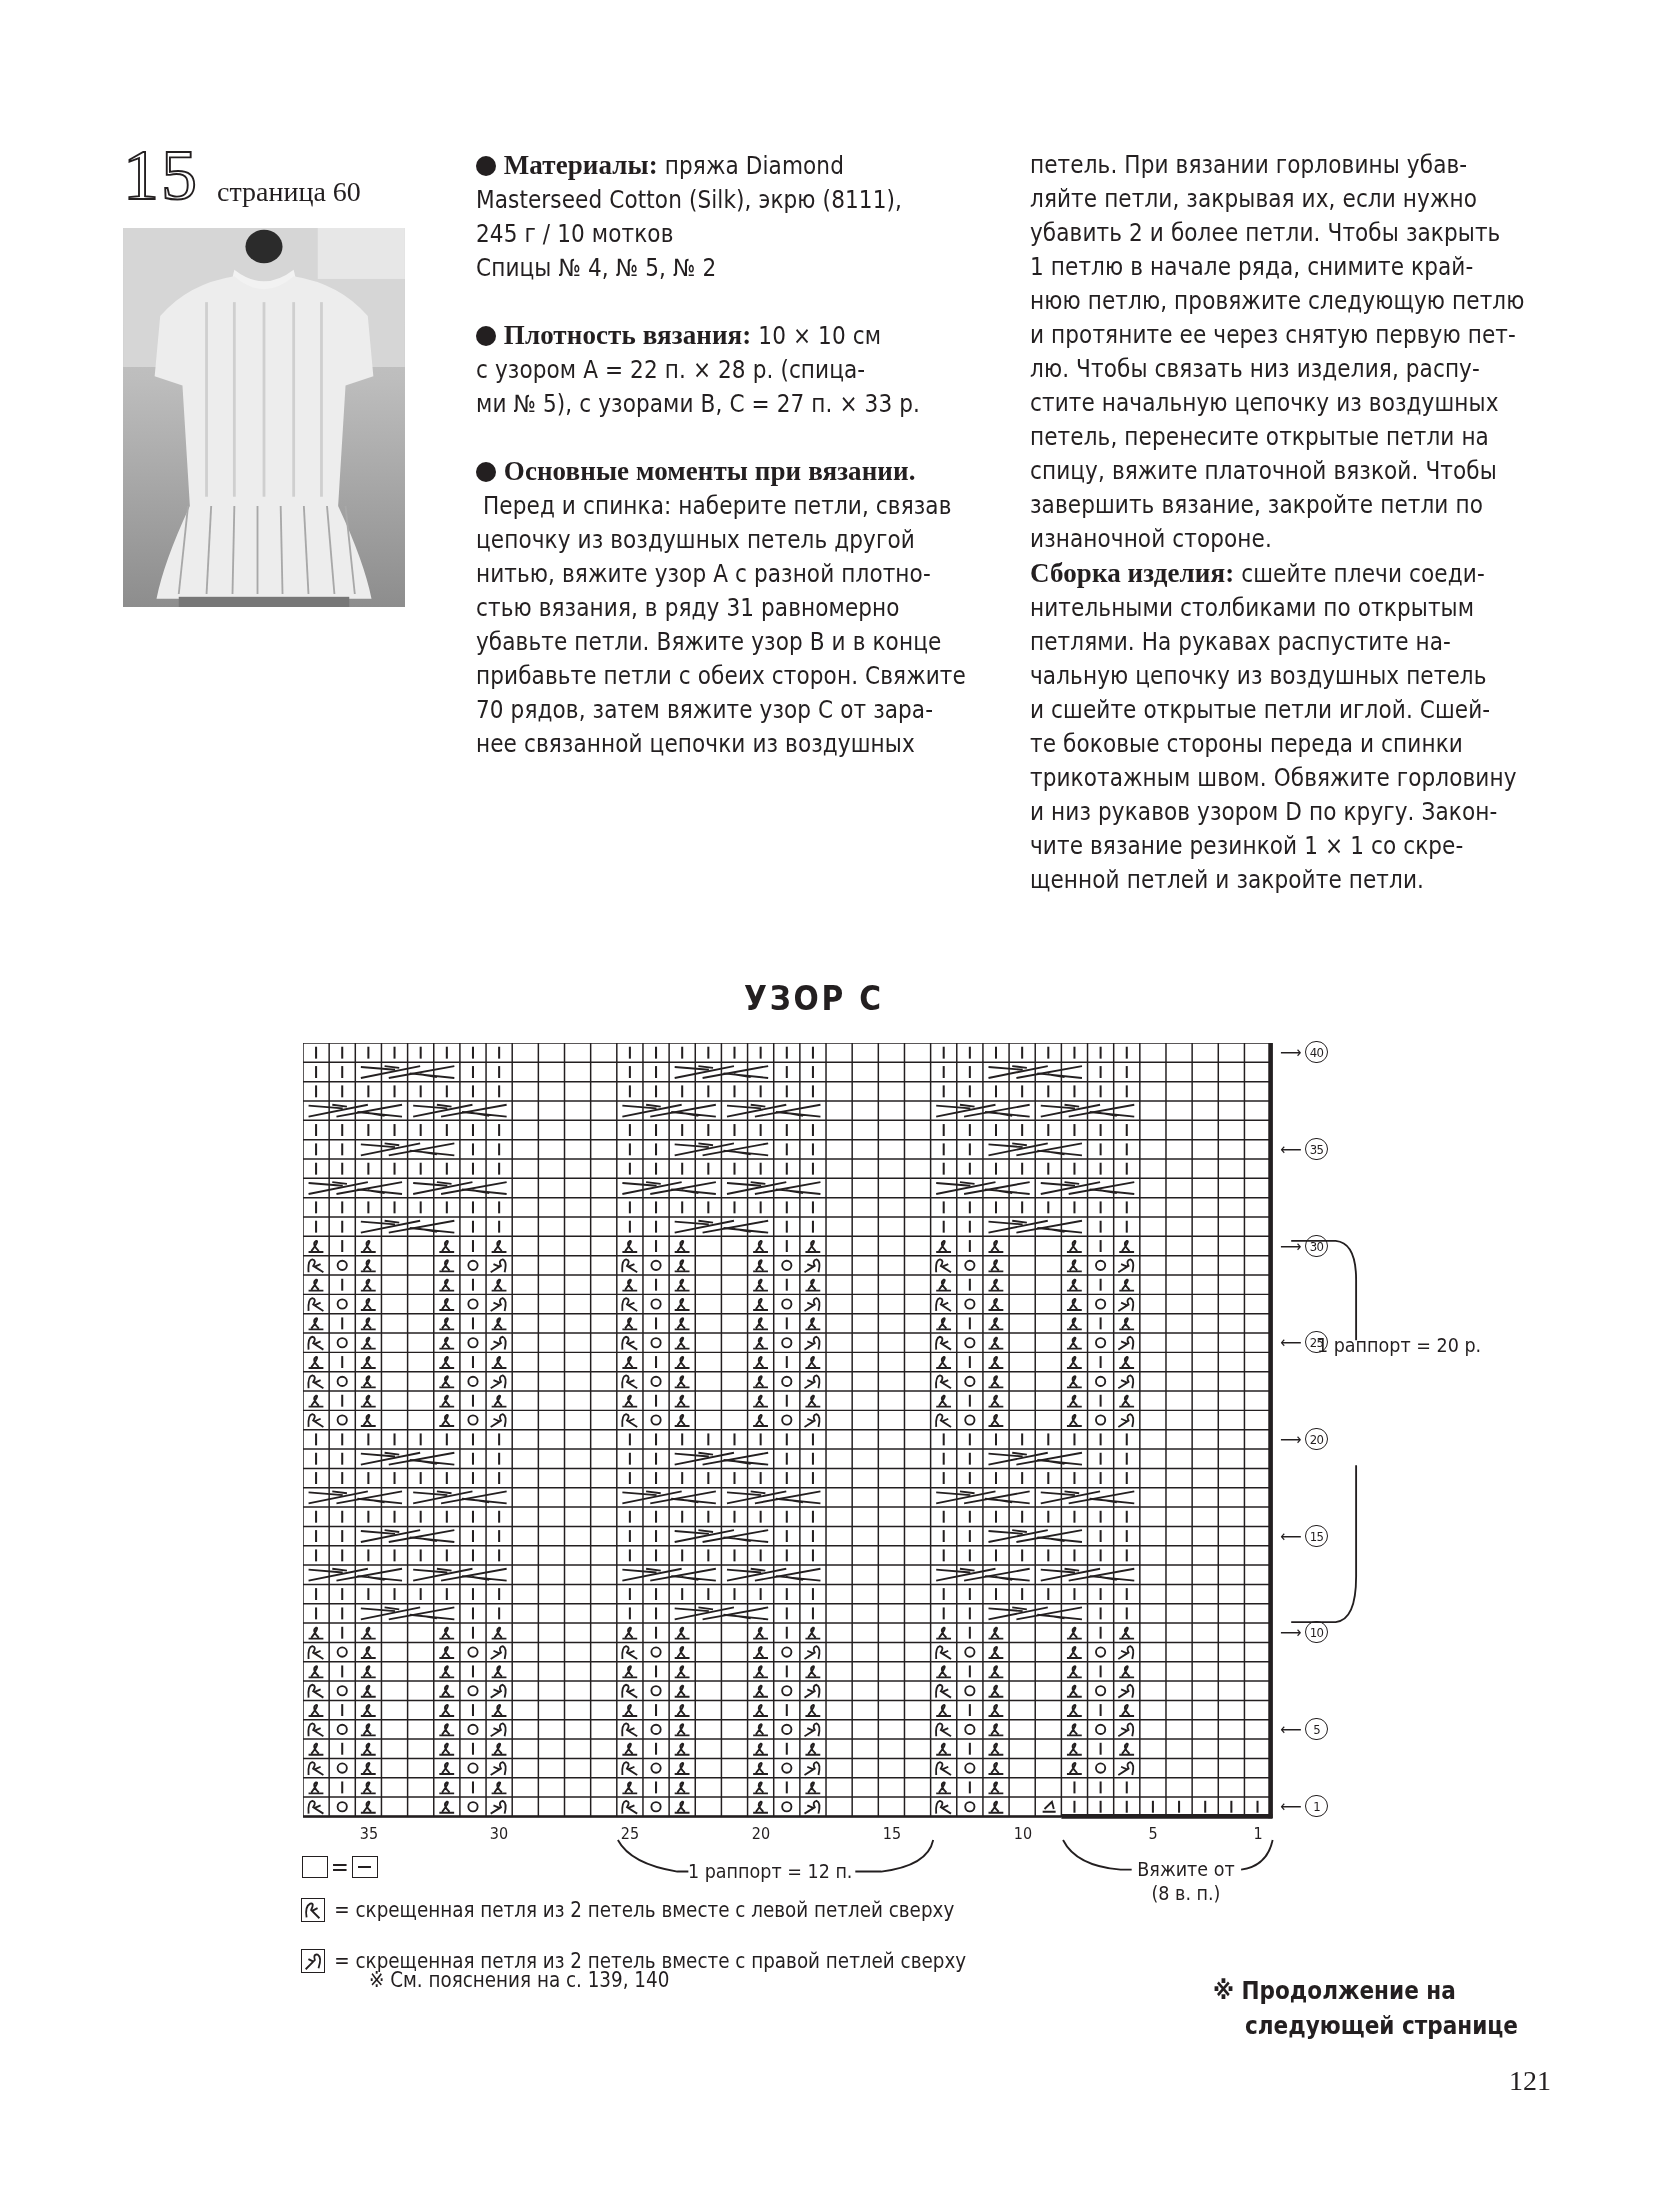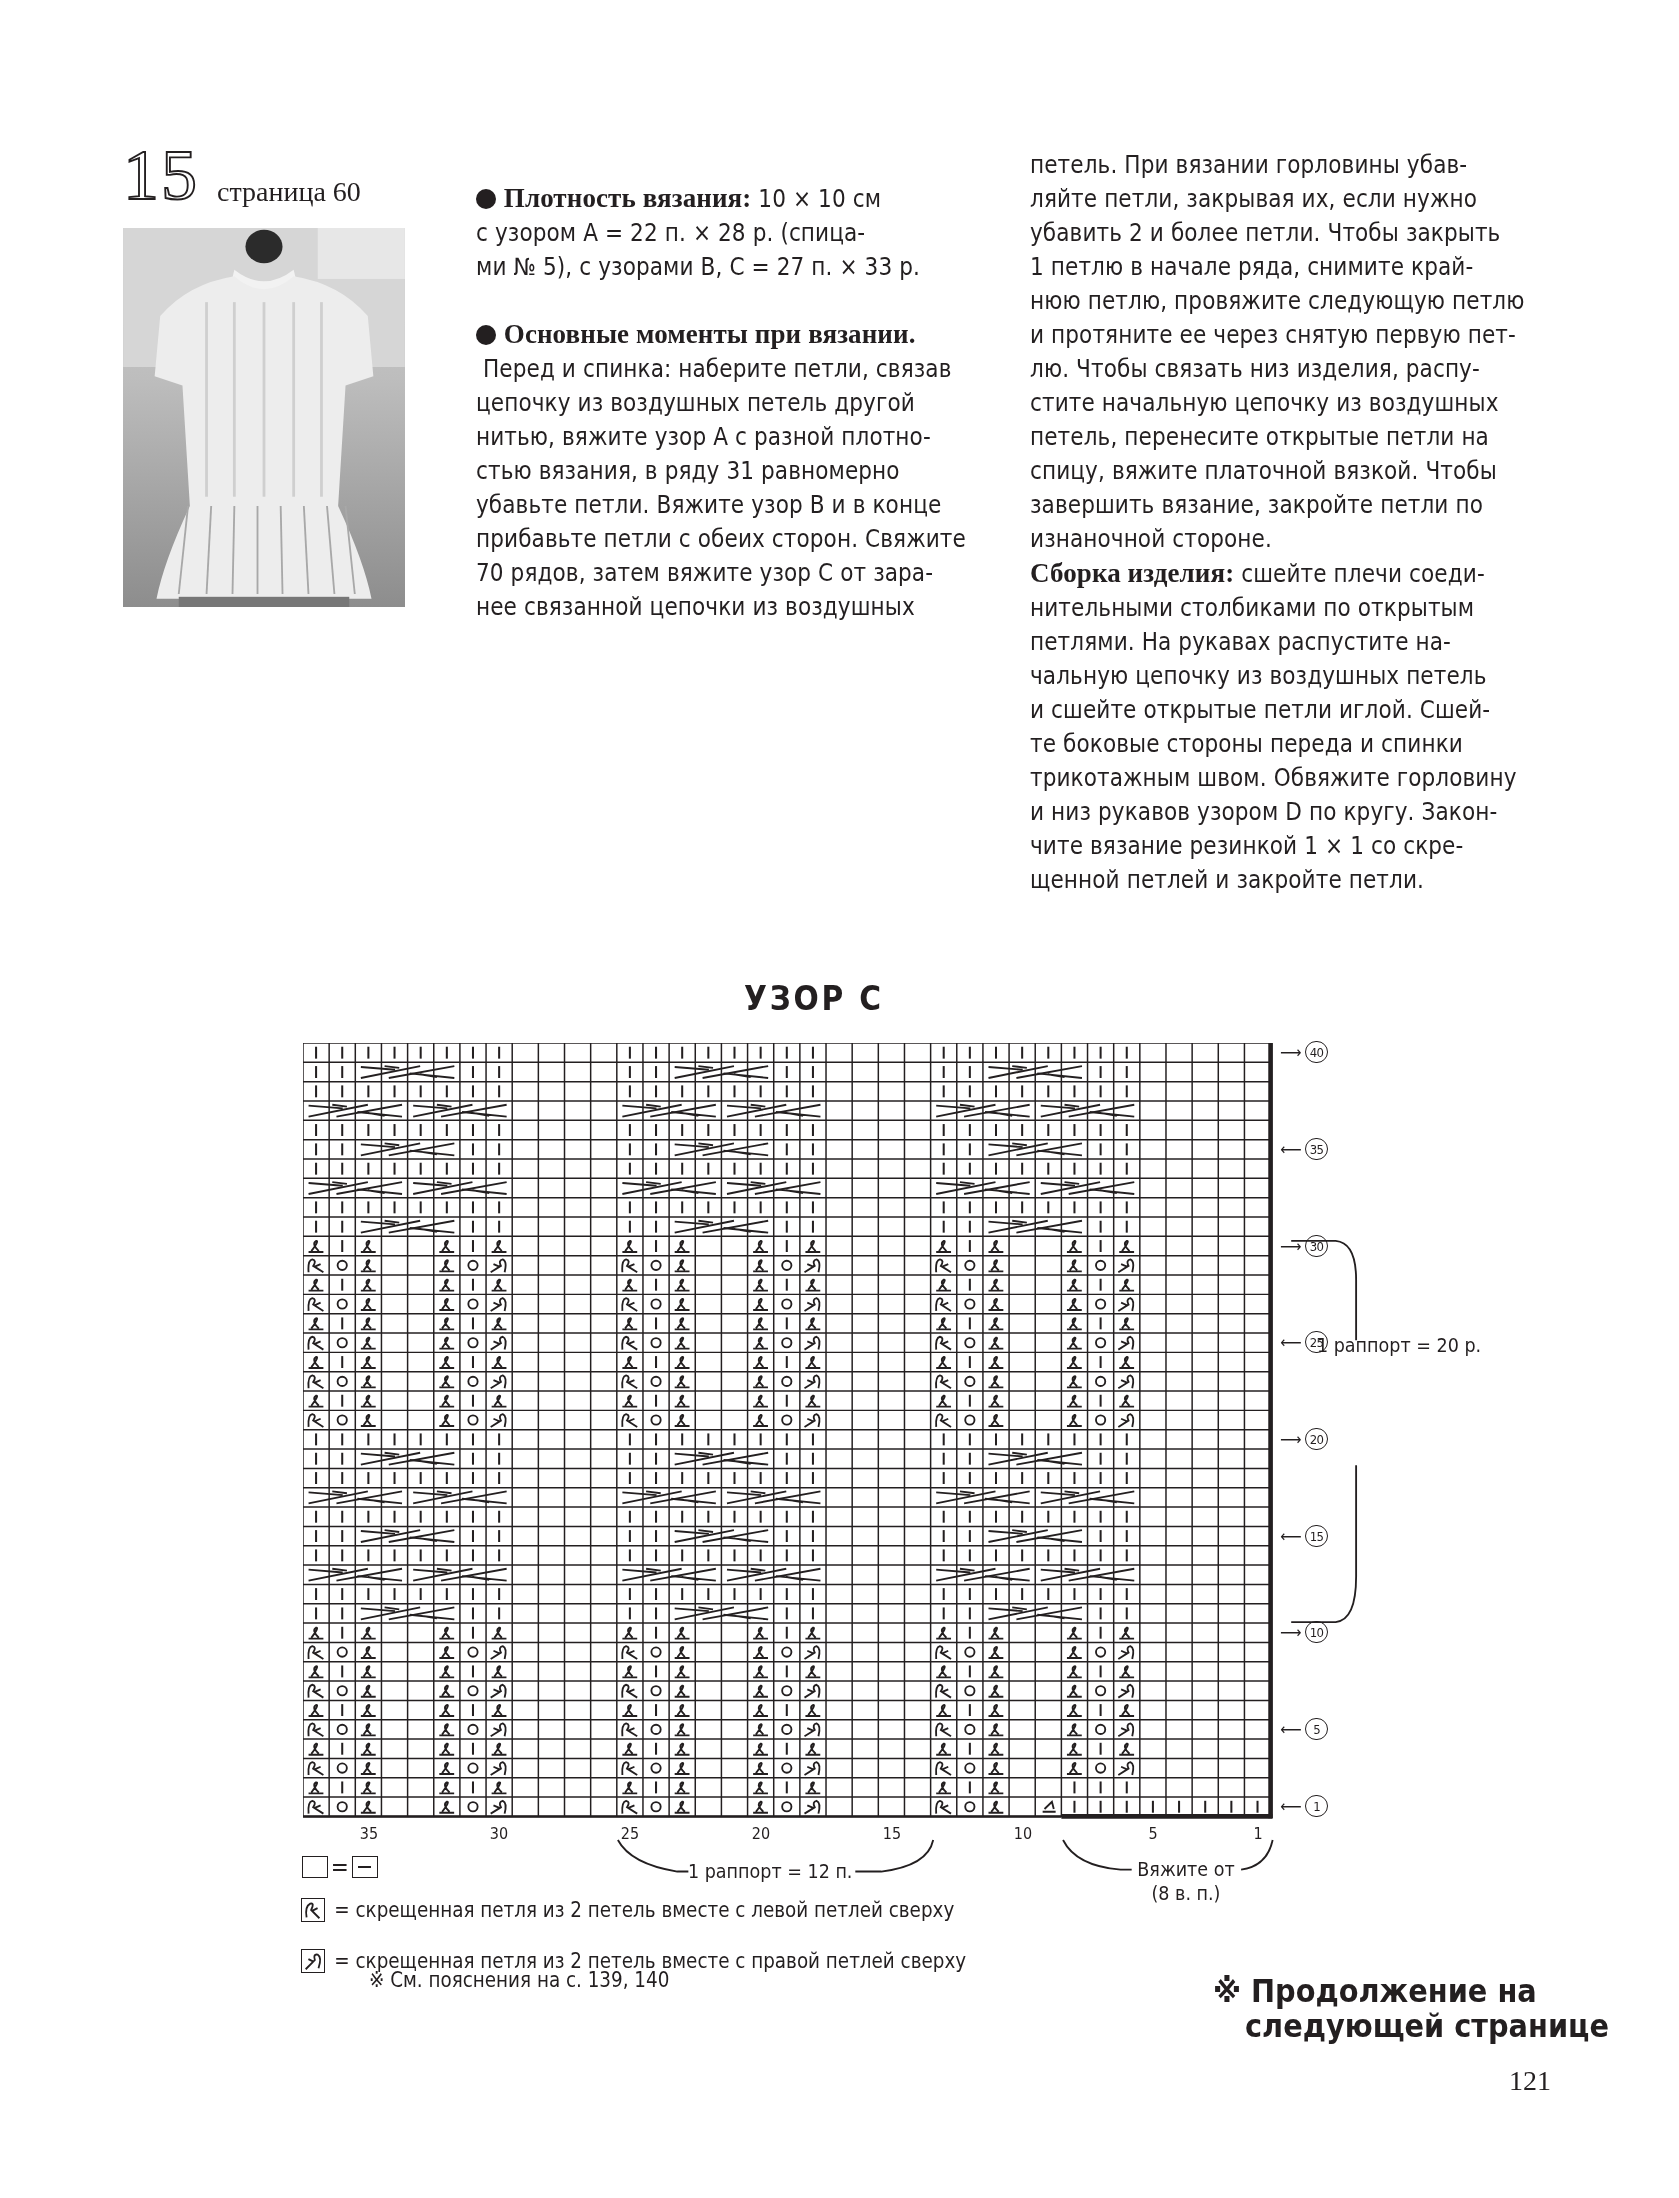--- a/index.html
+++ b/index.html
@@ -17,21 +17,21 @@
   #col1{left:476px;top:148px;width:519px;}
   #col2{left:1030px;top:148px;width:519px;}
   #chart-title{left:744px;top:979px;font-size:33px;font-weight:bold;letter-spacing:2.8px;font-family:"DejaVu Sans Condensed","DejaVu Sans",sans-serif;}
   #grid{left:303px;top:1043px;}
   .rowlab{position:absolute;font-size:16.7px;display:flex;align-items:center;}
   .circ{display:inline-flex;width:20.4px;height:20.4px;border:1.4px solid #231f20;border-radius:50%;align-items:center;justify-content:center;font-size:13px;margin-left:3.7px;letter-spacing:-0.9px;}
   .colnum{position:absolute;font-size:16px;top:1824px;transform:translateX(-50%);}
   .note{position:absolute;font-size:19.5px;}
   .legend{position:absolute;font-size:20.4px;display:flex;align-items:center;}
   .lbox{display:inline-block;width:24px;height:20.4px;border:1.7px solid #231f20;position:relative;vertical-align:middle;}
-  #continued{left:1213px;top:1974px;font-size:32px;font-weight:bold;line-height:35px;}
+  #continued{left:1213px;top:1974px;font-size:24px;font-weight:bold;line-height:35px;}
   #page-num{left:1509px;top:2065px;font-size:28px;}
 </style>
 </head>
 <body>
 
 <div class="abs" id="pattern-number">15</div>
 <div class="abs serif" id="page-ref">страница 60</div>
 
 <div class="abs" id="photo">
   <svg width="282" height="379" viewBox="0 0 304 409">
@@ -55,20 +55,21 @@
       <line x1="170" y1="300" x2="172" y2="395"></line>
         <line x1="195" y1="300" x2="200" y2="395"></line>
       <line x1="220" y1="300" x2="228" y2="395"></line>
         <line x1="240" y1="300" x2="250" y2="395"></line>
     </g>
     <rect x="60" y="398" width="184" height="11" fill="#777"></rect>
   </svg>
 </div>
 
 <div class="col" id="col1">
+  <p><span class="bullet"></span><span class="h">Материалы:</span> <span>пряжа Diamond</span><br><span>Masterseed Cotton (Silk), экрю (8111),</span><br><span>245 г / 10 мотков</span><br><span>Спицы № 4, № 5, № 2</span></p>
   <p class="sec"><span class="bullet"></span><span class="h">Плотность вязания:</span> <span>10 × 10 см</span><br><span>с узором А = 22 п. × 28 р. (спица-</span><br><span>ми № 5), с узорами В, С = 27 п. × 33 р.</span></p>
   <p class="sec"><span class="bullet"></span><span class="h">Основные моменты при вязании.</span><br><span style="white-space:pre"> Перед и спинка: наберите петли, связав</span><br><span>цепочку из воздушных петель другой</span><br><span>нитью, вяжите узор А с разной плотно-</span><br><span>стью вязания, в ряду 31 равномерно</span><br><span>убавьте петли. Вяжите узор В и в конце</span><br><span>прибавьте петли с обеих сторон. Свяжите</span><br><span>70 рядов, затем вяжите узор С от зара-</span><br><span>нее связанной цепочки из воздушных</span></p>
 </div>
 
 <div class="col" id="col2">
   <p id="col2-lines"><span>петель. При вязании горловины убав-</span><br><span>ляйте петли, закрывая их, если нужно</span><br><span>убавить 2 и более петли. Чтобы закрыть</span><br><span>1 петлю в начале ряда, снимите край-</span><br><span>нюю петлю, провяжите следующую петлю</span><br><span>и протяните ее через снятую первую пет-</span><br><span>лю. Чтобы связать низ изделия, распу-</span><br><span>стите начальную цепочку из воздушных</span><br><span>петель, перенесите открытые петли на</span><br><span>спицу, вяжите платочной вязкой. Чтобы</span><br><span>завершить вязание, закройте петли по</span><br><span>изнаночной стороне.</span></p>
   <p><span class="h">Сборка изделия:</span> <span id="assembly-lines"><span>сшейте плечи соеди-</span><br><span>нительными столбиками по открытым</span><br><span>петлями. На рукавах распустите на-</span><br><span>чальную цепочку из воздушных петель</span><br><span>и сшейте открытые петли иглой. Сшей-</span><br><span>те боковые стороны переда и спинки</span><br><span>трикотажным швом. Обвяжите горловину</span><br><span>и низ рукавов узором D по кругу. Закон-</span><br><span>чите вязание резинкой 1 × 1 со скре-</span><br><span>щенной петлей и закройте петли.</span></span></p>
 </div>
 
 <div class="abs" id="chart-title">УЗОР С</div>

